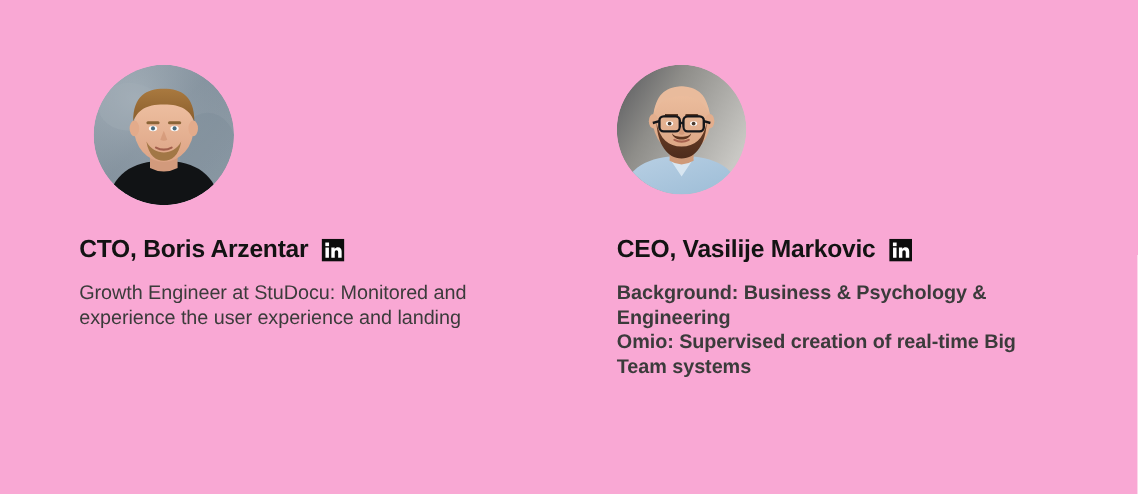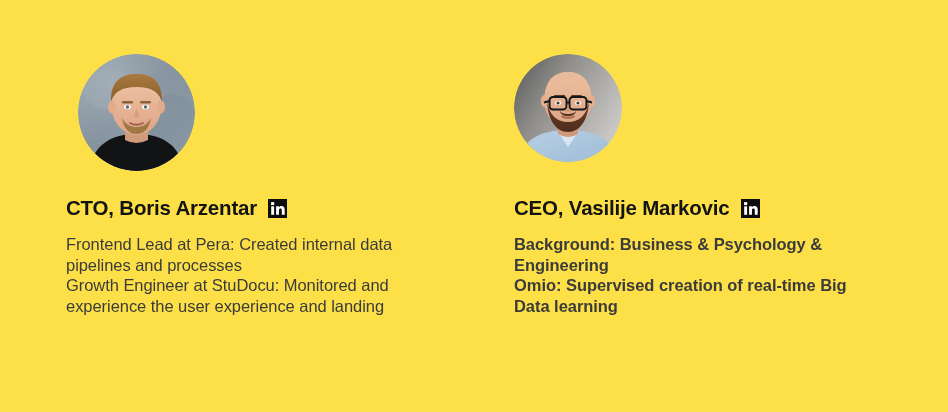--- a/index.html
+++ b/index.html
@@ -11,21 +11,21 @@
     width: 948px;
     height: 412px;
     overflow: hidden;
     font-family: "Liberation Sans", sans-serif;
     -webkit-font-smoothing: antialiased;
   }
   .team-section {
     position: relative;
     width: 948px;
     height: 412px;
-    background: #fde047;
+    background: #f9a8d4;
   }
   .profile-card {
     position: absolute;
     top: 0;
     height: 412px;
   }
   .profile-card.left  { left: 66px;  width: 340px; }
   .profile-card.right { left: 514px; width: 340px; }
 
   
@@ -150,21 +150,20 @@
         <svg viewBox="0 0 19 19" xmlns="http://www.w3.org/2000/svg">
           <rect width="19" height="19" fill="#0d0d0d"></rect>
           <rect x="3.2" y="7.3" width="2.9" height="8.5" fill="#ffffff"></rect>
           <rect x="3.1" y="3.1" width="3.1" height="3.0" fill="#ffffff"></rect>
           <path d="M8.1 7.3 h2.8 v1.2 c0.55 -0.95 1.6 -1.45 2.75 -1.45 c2.05 0 3.05 1.3 3.05 3.65 v5.1 h-2.9 v-4.5 c0 -1.2 -0.45 -1.8 -1.4 -1.8 c-0.95 0 -1.45 0.65 -1.45 1.85 v4.45 h-2.85 z" fill="#ffffff"></path>
         </svg>
       </a>
     </div>
 
     <div class="card-body">
-      <p class="bio-line">Frontend Lead at Pera: Created internal data pipelines and processes</p>
       <p class="bio-line">Growth Engineer at StuDocu: Monitored and experience the user experience and landing</p>
     </div>
   </div>
 
   <div class="profile-card right">
 
     <div class="avatar">
       <svg viewBox="0 0 108 108" xmlns="http://www.w3.org/2000/svg">
         <defs>
           <clipPath id="circR">
@@ -238,17 +237,17 @@
           <rect width="19" height="19" fill="#0d0d0d"></rect>
           <rect x="3.2" y="7.3" width="2.9" height="8.5" fill="#ffffff"></rect>
           <rect x="3.1" y="3.1" width="3.1" height="3.0" fill="#ffffff"></rect>
           <path d="M8.1 7.3 h2.8 v1.2 c0.55 -0.95 1.6 -1.45 2.75 -1.45 c2.05 0 3.05 1.3 3.05 3.65 v5.1 h-2.9 v-4.5 c0 -1.2 -0.45 -1.8 -1.4 -1.8 c-0.95 0 -1.45 0.65 -1.45 1.85 v4.45 h-2.85 z" fill="#ffffff"></path>
         </svg>
       </a>
     </div>
 
     <div class="card-body">
       <p class="bio-line">Background: Business &amp; Psychology &amp; Engineering</p>
-      <p class="bio-line">Omio: Supervised creation of real-time Big Data learning</p>
+      <p class="bio-line">Omio: Supervised creation of real-time Big Team systems</p>
     </div>
   </div>
 
 </div>
 
 </body></html>

